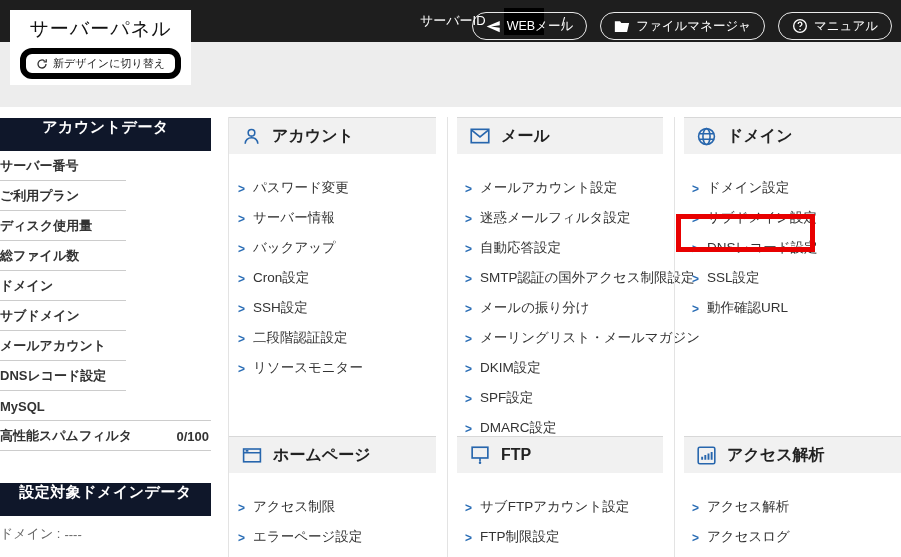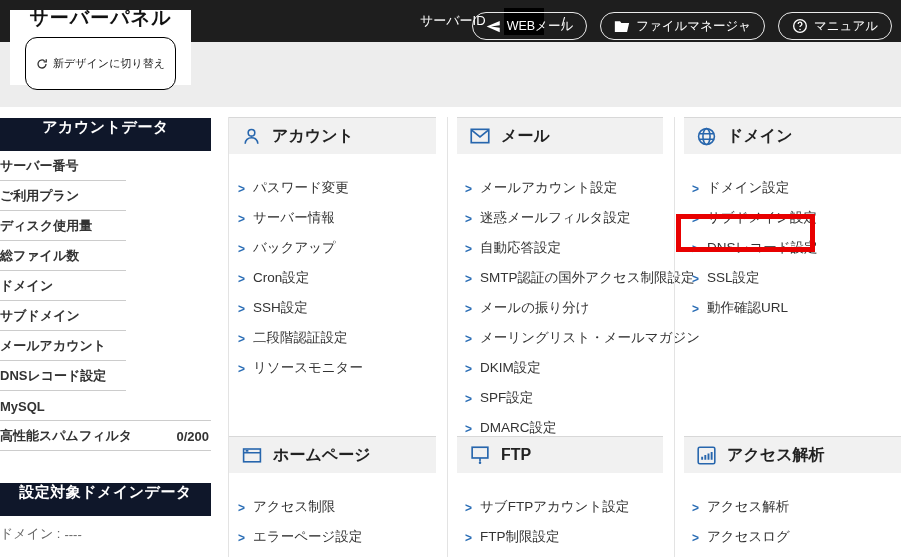--- a/index.html
+++ b/index.html
@@ -25,24 +25,24 @@
   .pill svg { display:block; flex:0 0 auto; }
 
   
   .gray-strip { position:absolute; left:0; top:42px; width:901px; height:65px; background:#ededed; z-index:1; }
 
   
   .logo-box {
     position:absolute; left:10px; top:10px; width:181px; height:75px; background:#fff; z-index:3;
     display:flex; flex-direction:column; align-items:center; justify-content:center; gap:6px;
   }
-  .logo-title { font-size:19px; font-weight:700; color:#111; letter-spacing:1px; white-space:nowrap; }
+  .logo-title { font-size:19px; font-weight:400; color:#111; letter-spacing:1px; white-space:nowrap; }
   .switch-pill {
-    display:flex; align-items:center; gap:5px; border:1px solid #000000; border-radius:12px;
-    padding:18px 10px; font-size:11px; color:#222; background:#fff; cursor:pointer; white-space:nowrap;
+    display:flex; align-items:center; gap:5px; border:6px solid #000000; border-radius:12px;
+    padding:2px 10px; font-size:11px; color:#222; background:#fff; cursor:pointer; white-space:nowrap;
   }
   .switch-pill svg { display:block; }
 
   
   .sidebar { position:absolute; left:0; top:118px; width:211px; z-index:2; }
   .sb-head {
     height:33px; background:#0f172a; color:#fff; font-size:15px; font-weight:700;
     display:flex; align-items:flex-start; justify-content:center; letter-spacing:.5px; white-space:nowrap;
   }
   .sb-row {
@@ -168,21 +168,21 @@
         <span>メールアカウント</span>
       </div>
       <div class="sb-row">
         <span>DNSレコード設定</span>
       </div>
       <div class="sb-row full">
         <span>MySQL</span>
       </div>
       <div class="sb-row full">
         <span>高性能スパムフィルタ</span>
-        <span class="sb-val">0/200</span>
+        <span class="sb-val">0/100</span>
       </div>
     </div>
   <div class="sb-head sb-head2">
     <span>設定対象ドメインデータ</span>
   </div>
   <div class="sb-domain">
     <span>ドメイン :</span>
     <span>----</span>
   </div>
 </div>

